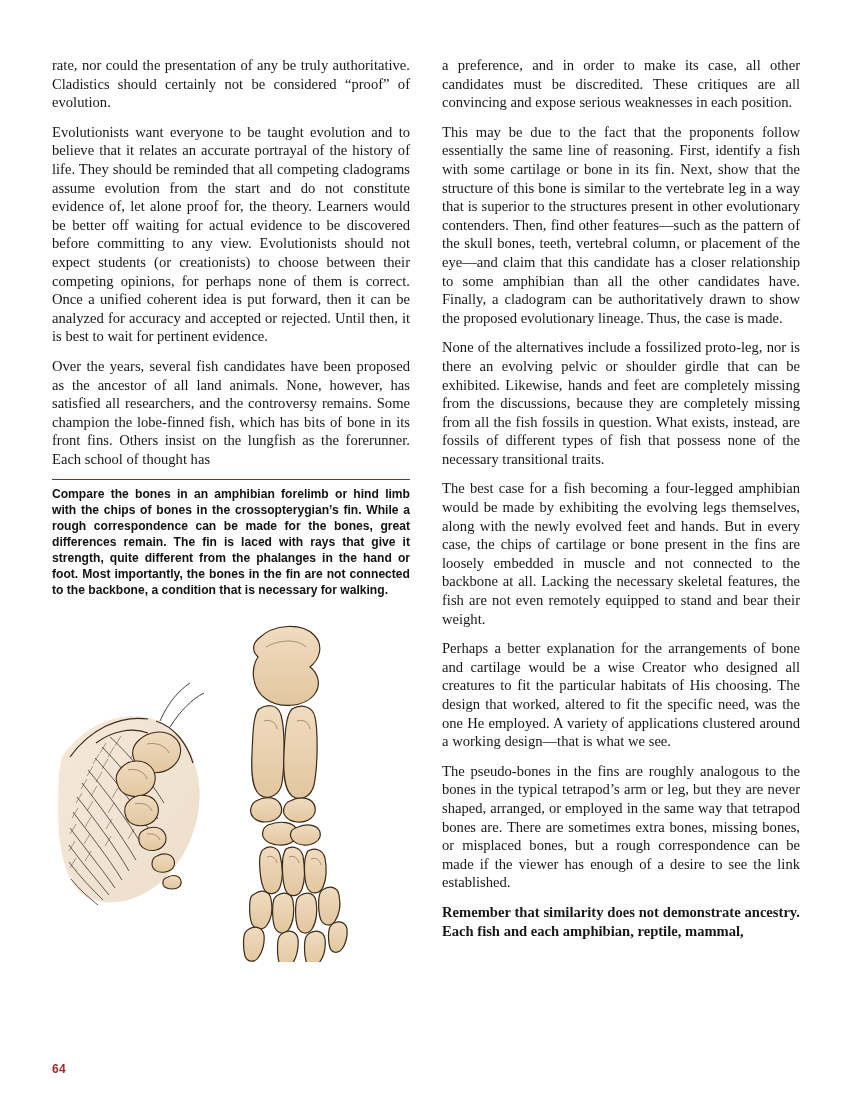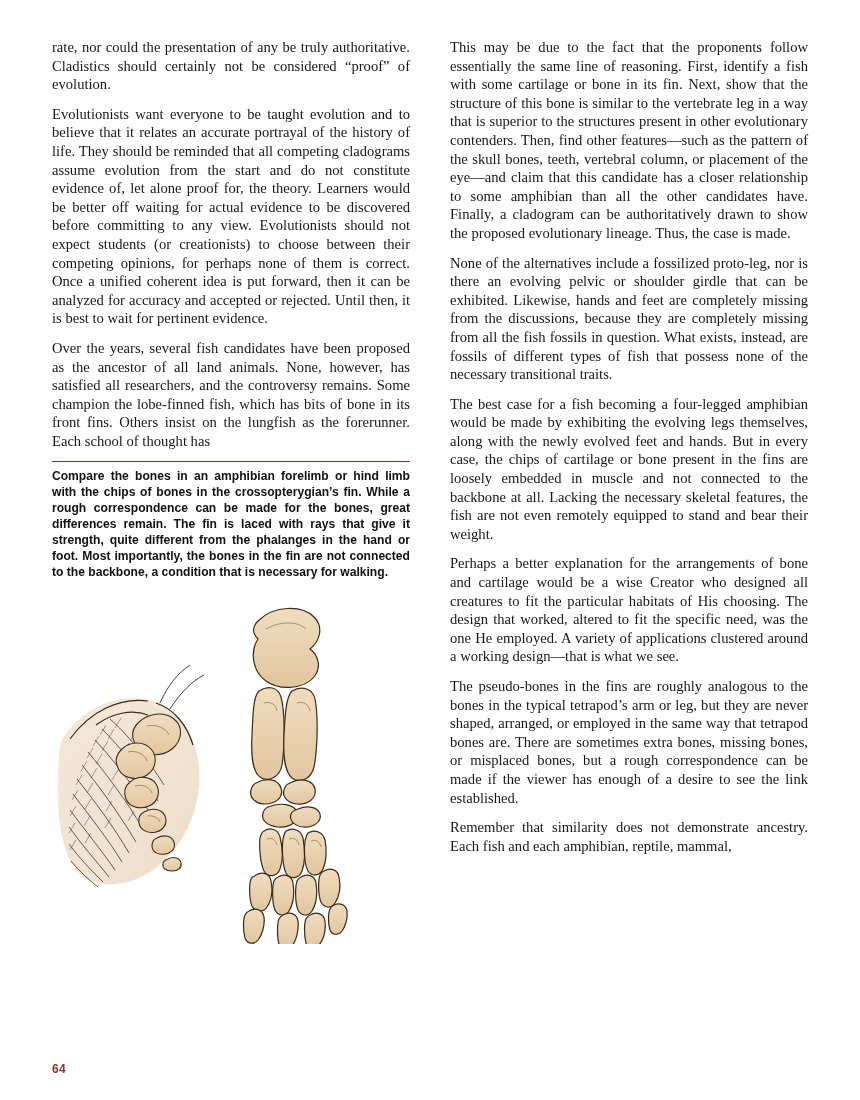--- a/index.html
+++ b/index.html
@@ -17,39 +17,39 @@
     overflow: hidden;
   }
   .page {
     position: absolute;
     top: 0; left: 0;
     width: 860px;
     height: 1100px;
   }
   .columns {
     position: absolute;
-    top: 38px;
+    top: 56px;
     left: 52px;
     width: 756px;
     display: flex;
-    gap: 40px;
+    gap: 32px;
   }
   .col {
     width: 358px;
   }
   p.body-text {
     margin: 0 0 11px 0;
     font-size: 14.6px;
     line-height: 1.275;
     text-align: justify;
     text-justify: inter-word;
     hyphens: manual;
     color: #171717;
   }
-  p.body-text:last-child { margin-bottom: 0; }
+  p.body-text:last-child { margin-bottom: 0; font-weight: bold; }
 
   
   .caption-block {
     margin-top: 5px;
     padding-top: 7px;
     border-top: 1.6px solid #8c2a2a;
     width: 358px;
   }
   .caption-text {
     font-family: "Liberation Sans", sans-serif;
@@ -254,20 +254,21 @@
             <path d="M245 104 C 251 102, 257 105, 258 112"></path>
             <path d="M215 240 C 220 238, 224 241, 225 246"></path>
             <path d="M237 240 C 242 238, 246 241, 247 246"></path>
             <path d="M259 242 C 264 240, 268 243, 269 248"></path>
           </g>
         </svg>
       </div>
     </div>
 
     <div class="col">
+      <p class="body-text">a preference, and in order to make its case, all other candidates must be discredited. These critiques are all convincing and expose serious weaknesses in each position.</p>
       <p class="body-text">This may be due to the fact that the proponents follow essentially the same line of reasoning. First, identify a fish with some cartilage or bone in its fin. Next, show that the structure of this bone is similar to the vertebrate leg in a way that is superior to the structures present in other evolutionary contenders. Then, find other features—such as the pattern of the skull bones, teeth, vertebral column, or placement of the eye—and claim that this candidate has a closer relationship to some amphibian than all the other candidates have. Finally, a cladogram can be authoritatively drawn to show the proposed evolutionary lineage. Thus, the case is made.</p>
       <p class="body-text">None of the alternatives include a fossilized proto-leg, nor is there an evolving pelvic or shoulder girdle that can be exhibited. Likewise, hands and feet are completely missing from the discussions, because they are completely missing from all the fish fossils in question. What exists, instead, are fossils of different types of fish that possess none of the necessary transitional traits.</p>
       <p class="body-text">The best case for a fish becoming a four-legged amphibian would be made by exhibiting the evolving legs themselves, along with the newly evolved feet and hands. But in every case, the chips of cartilage or bone present in the fins are loosely embedded in muscle and not connected to the backbone at all. Lacking the necessary skeletal features, the fish are not even remotely equipped to stand and bear their weight.</p>
       <p class="body-text">Perhaps a better explanation for the arrangements of bone and cartilage would be a wise Creator who designed all creatures to fit the particular habitats of His choosing. The design that worked, altered to fit the specific need, was the one He employed. A variety of applications clustered around a working design—that is what we see.</p>
       <p class="body-text">The pseudo-bones in the fins are roughly analogous to the bones in the typical tetrapod’s arm or leg, but they are never shaped, arranged, or employed in the same way that tetrapod bones are. There are sometimes extra bones, missing bones, or misplaced bones, but a rough correspondence can be made if the viewer has enough of a desire to see the link established.</p>
       <p class="body-text">Remember that similarity does not demonstrate ancestry. Each fish and each amphibian, reptile, mammal,</p>
     </div>
 
   </div>
 

